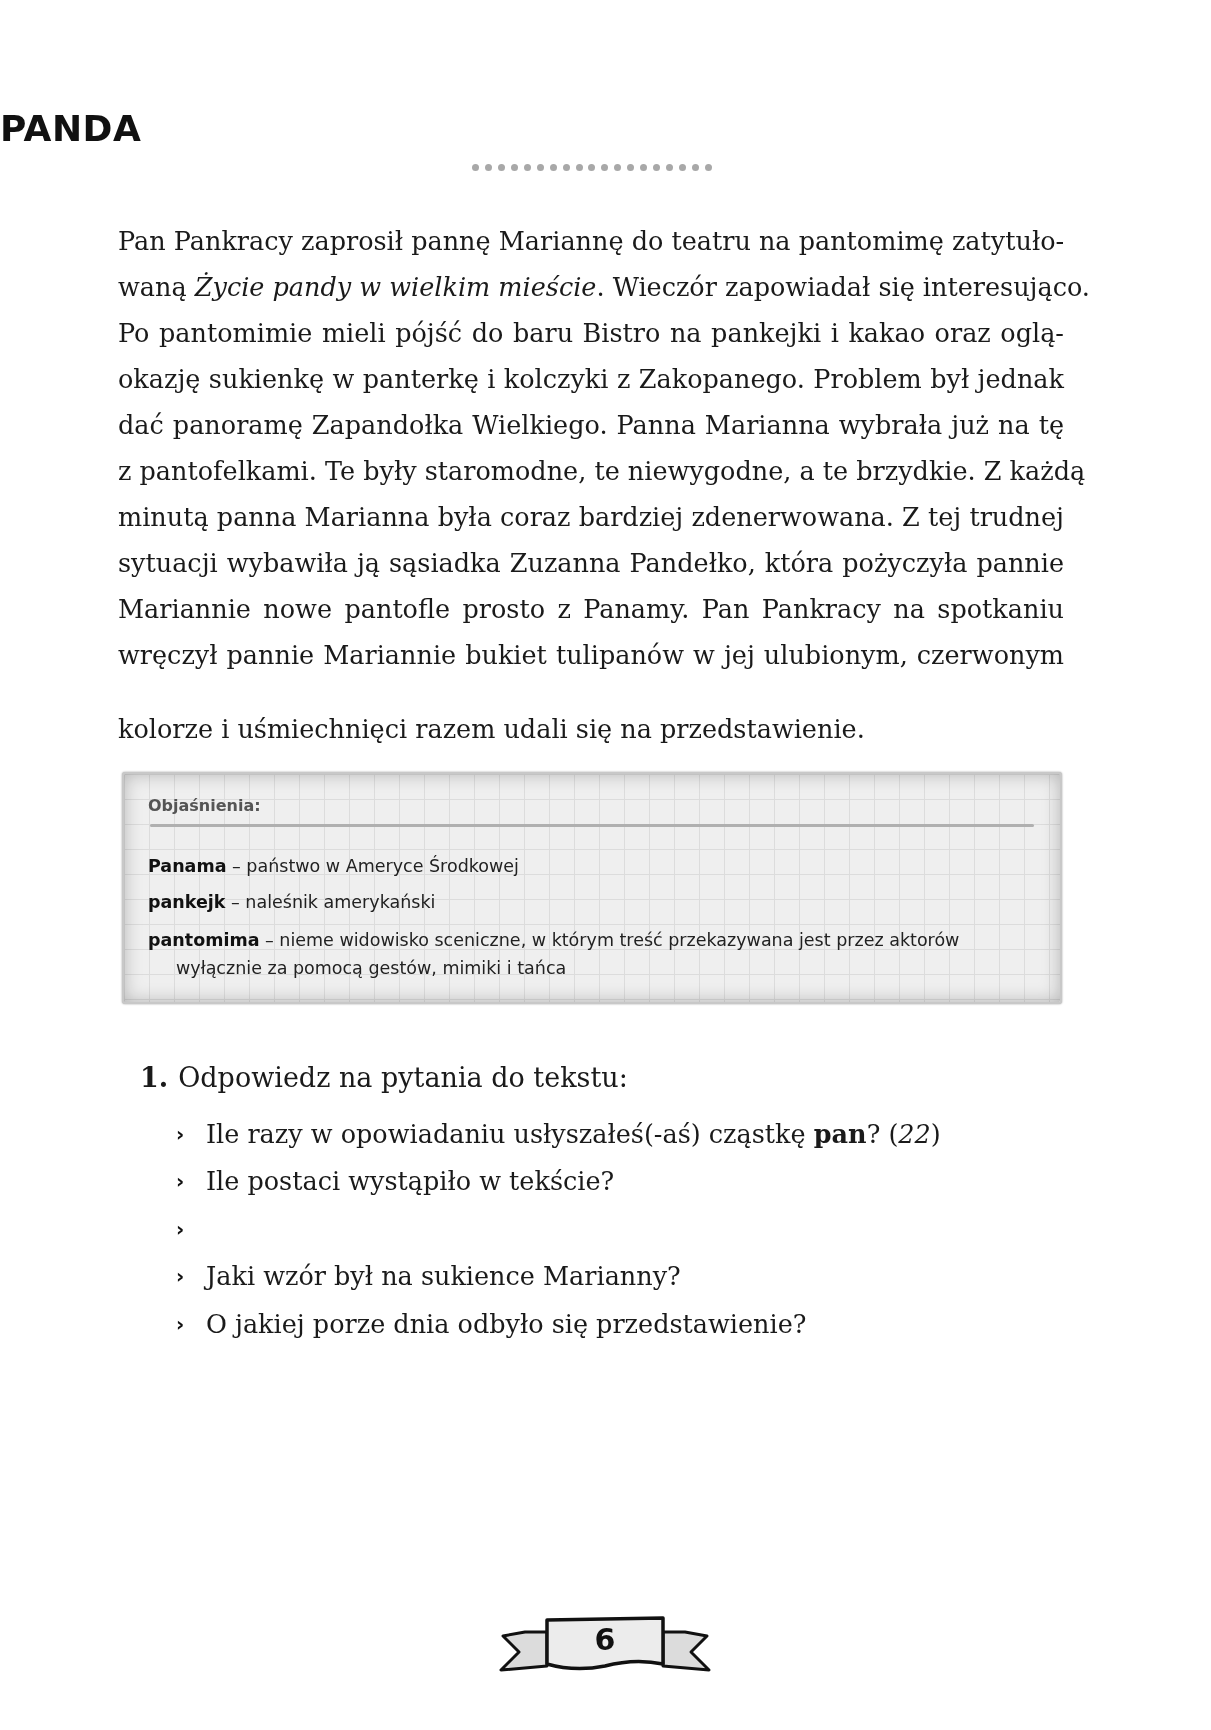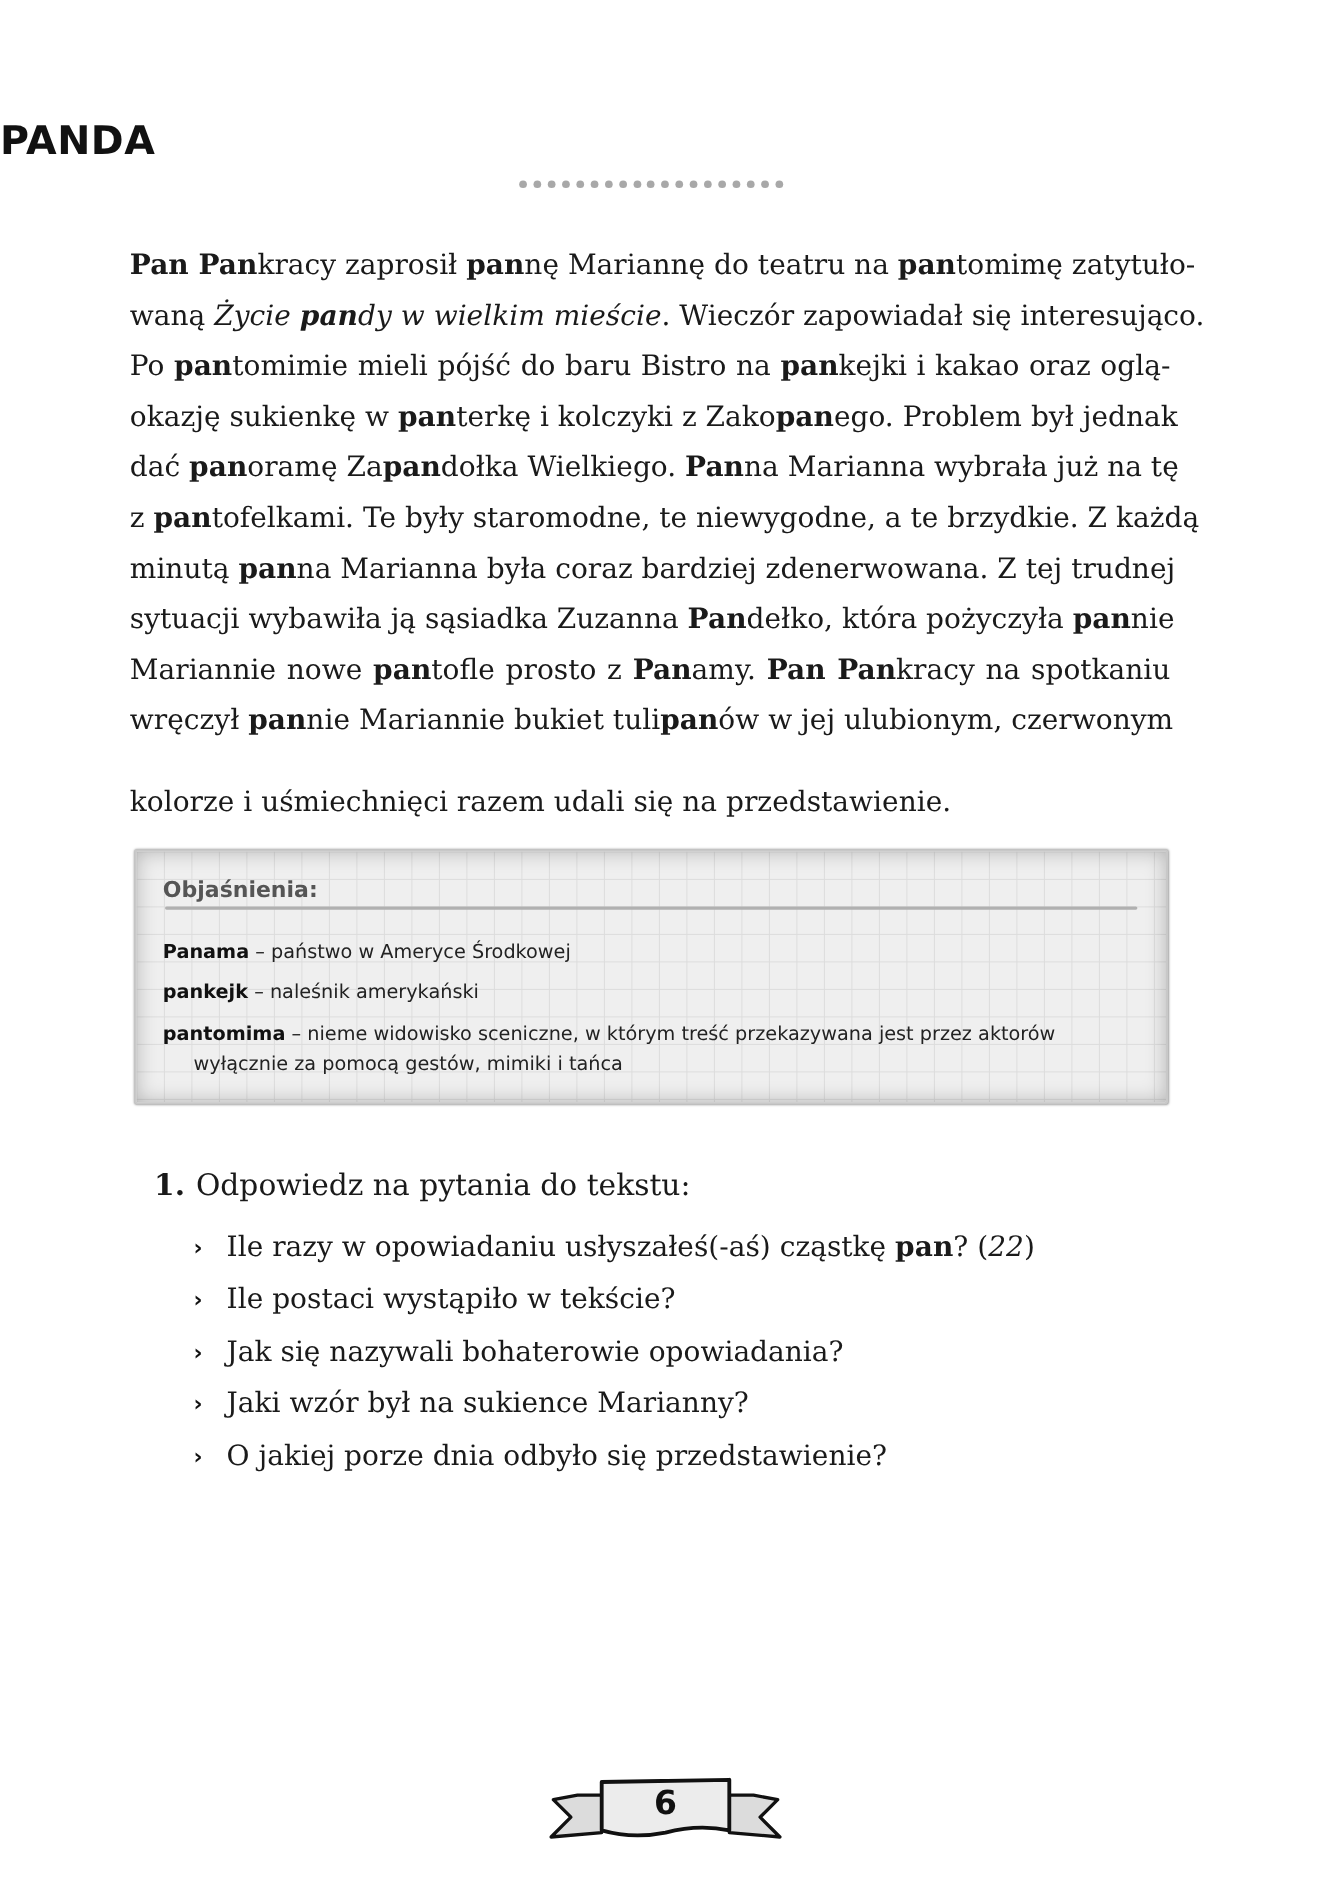--- a/index.html
+++ b/index.html
@@ -3,29 +3,29 @@
 <meta charset="utf-8">
 <style>
   html, body { margin:0; padding:0; background:#ffffff; }
   body { width:1211px; height:1730px; position:relative; overflow:hidden; font-family:"DejaVu Serif", serif; color:#1a1a1a; }
   .title { position:absolute; top:108px; left:0; width:1211px; text-align:left; font-family:"DejaVu Sans", sans-serif; font-weight:900; font-size:36px; letter-spacing:0.5px; color:#111; }
   .dots { position:absolute; top:164px; left:472px; width:240px; height:8px; display:flex; justify-content:space-between; }
   .dots span { width:7px; height:7px; border-radius:50%; background:#a8a8a8; display:block; }
   .story { position:absolute; top:218px; left:118px; width:946px; font-size:25.5px; line-height:46px; }
   .story .line { display:block; text-align:justify; text-align-last:justify; white-space:nowrap; }
   .story .line.last { text-align-last:left;margin-top:28px; }
-  .story b { font-weight:bold; }
+  .story b { font-weight:normal; }
   .box { position:absolute; top:772px; left:122px; width:936px; height:228px;
     background-color:#efefef;
     background-image:linear-gradient(#dcdcdc 1px, transparent 1px), linear-gradient(90deg, #dcdcdc 1px, transparent 1px);
     background-size:25px 25px;
     box-shadow: inset 0 0 18px rgba(0,0,0,0.25), 0 0 2px #999;
     border:2px solid #c8c8c8; border-radius:3px;
     font-family:"DejaVu Sans", sans-serif; }
-  .box-head { position:absolute; top:22px; left:24px; font-size:20px; color:#555; font-weight:bold; }
+  .box-head { position:absolute; top:22px; left:24px; font-size:16px; color:#555; font-weight:bold; }
   .box-rule { position:absolute; top:50px; left:26px; right:26px; height:3px; background:#b0b0b0; border-radius:2px; }
   .gl { position:absolute; left:24px; font-size:17.5px; color:#222; line-height:28px; }
   .gl b { font-weight:bold; color:#111; }
   .gl .cont { display:block; padding-left:28px; }
   .task { position:absolute; top:1062px; left:140px; font-size:27px; }
   .task .num { font-weight:bold; margin-right:10px; }
   .qlist { position:absolute; top:1110px; left:176px; font-size:25.5px; }
   .q { height:47.5px; display:flex; align-items:center; }
   .q .chev { font-family:"DejaVu Sans", sans-serif; font-weight:bold; font-size:20px; width:30px; color:#111; }
   .pagenum { position:absolute; top:1614px; left:495px; width:220px; height:60px; }
@@ -88,21 +88,20 @@
     <div class="q">
       <span class="chev">›</span>
       <span><span>Ile razy w opowiadaniu usłyszałeś(-aś) cząstkę </span><b>pan</b><span>? (</span><span style="font-style: italic;">22</span><span>)</span></span>
     </div>
     <div class="q">
       <span class="chev">›</span>
       <span><span>Ile postaci wystąpiło w tekście?</span></span>
     </div>
     <div class="q">
       <span class="chev">›</span>
-      <span><span>Jak się nazywali bohaterowie opowiadania?</span></span>
     </div>
     <div class="q">
       <span class="chev">›</span>
       <span><span>Jaki wzór był na sukience Marianny?</span></span>
     </div>
     <div class="q">
       <span class="chev">›</span>
       <span><span>O jakiej porze dnia odbyło się przedstawienie?</span></span>
     </div>
   </div>

